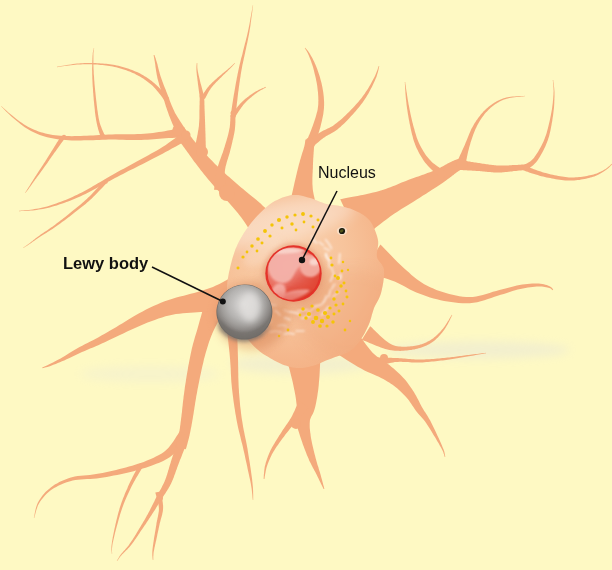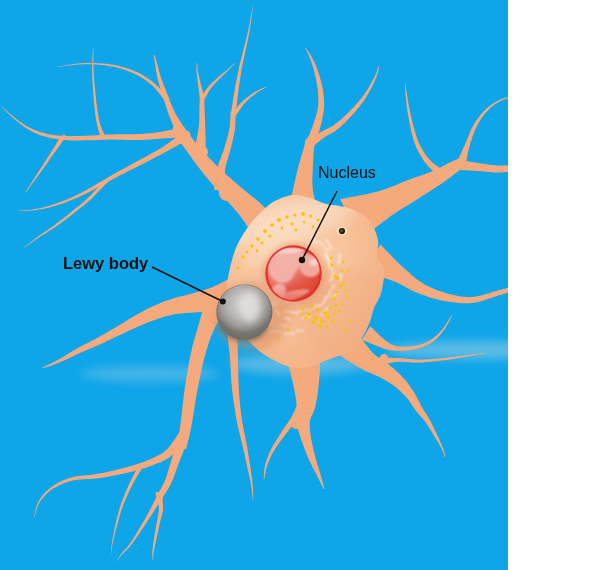--- a/index.html
+++ b/index.html
@@ -1,15 +1,15 @@
 <!DOCTYPE html>
 <html><head><meta charset="utf-8">
 <style>
 html,body{margin:0;padding:0;background:#fff;}
-.wrap{position:relative;width:508px;height:570px;overflow:hidden;background:#0ea5e9;}
+.wrap{position:relative;width:612px;height:570px;overflow:hidden;background:#fef9c3;}
 </style></head>
 <body>
 <div class="wrap">
 <svg width="612" height="570" viewBox="0 0 612 570">
 <defs>
   <radialGradient id="somaG" cx="0.40" cy="0.36" r="0.78">
     <stop offset="0%" stop-color="#F9CFAB"></stop>
     <stop offset="45%" stop-color="#F7C49C"></stop>
     <stop offset="76%" stop-color="#F5B68B"></stop>
     <stop offset="100%" stop-color="#F3AD80"></stop>

